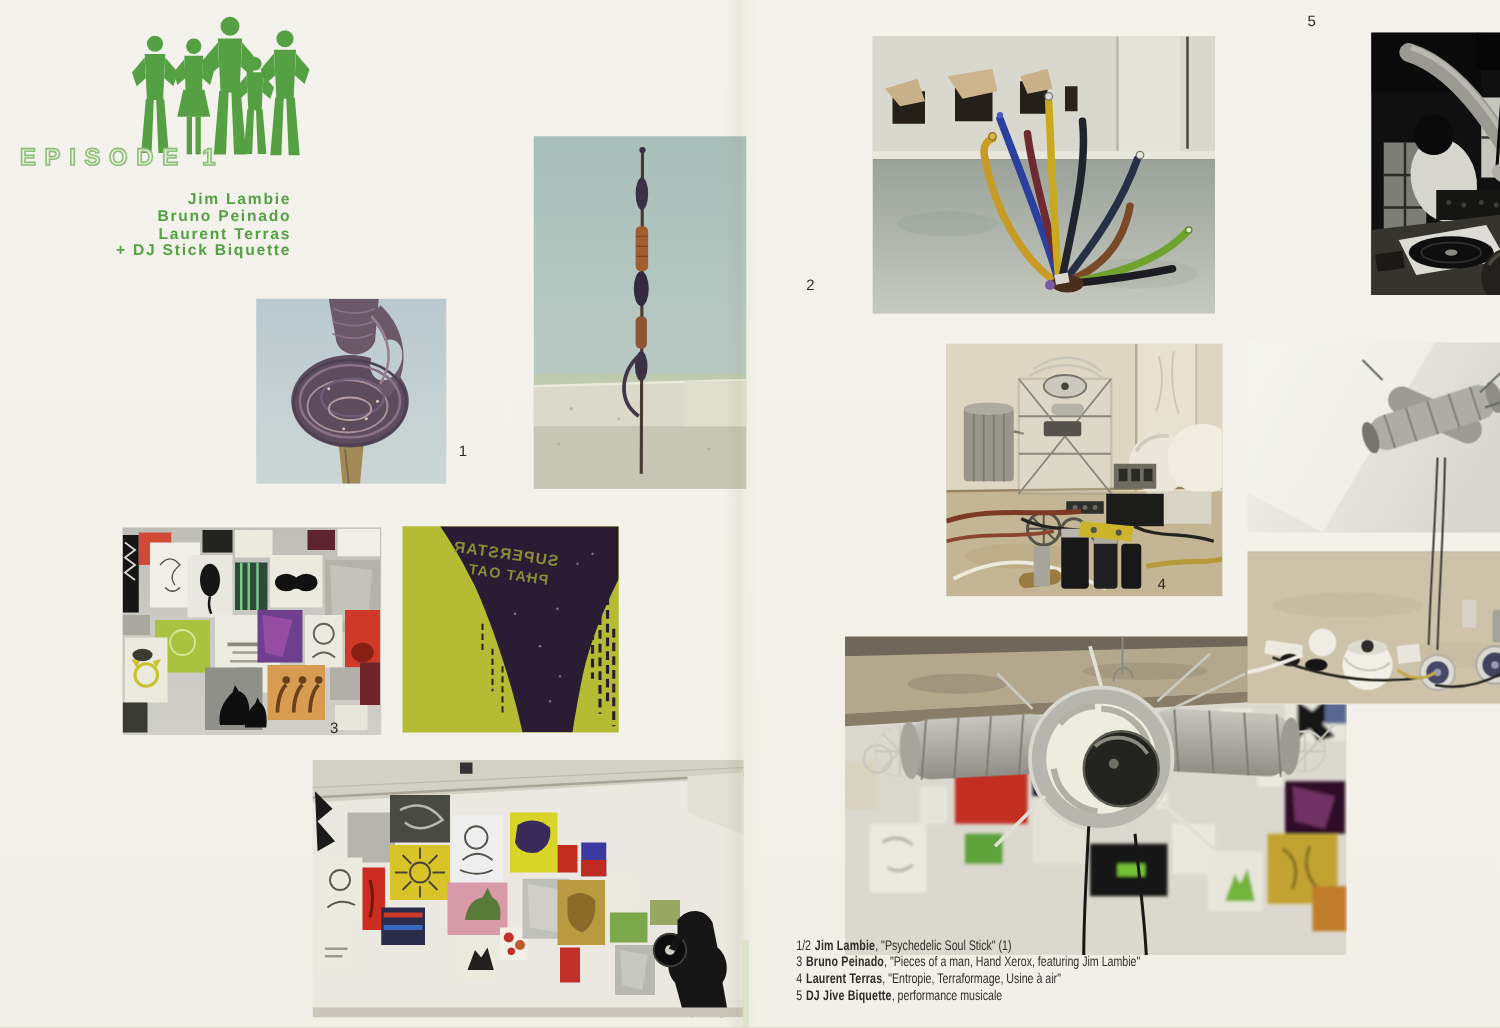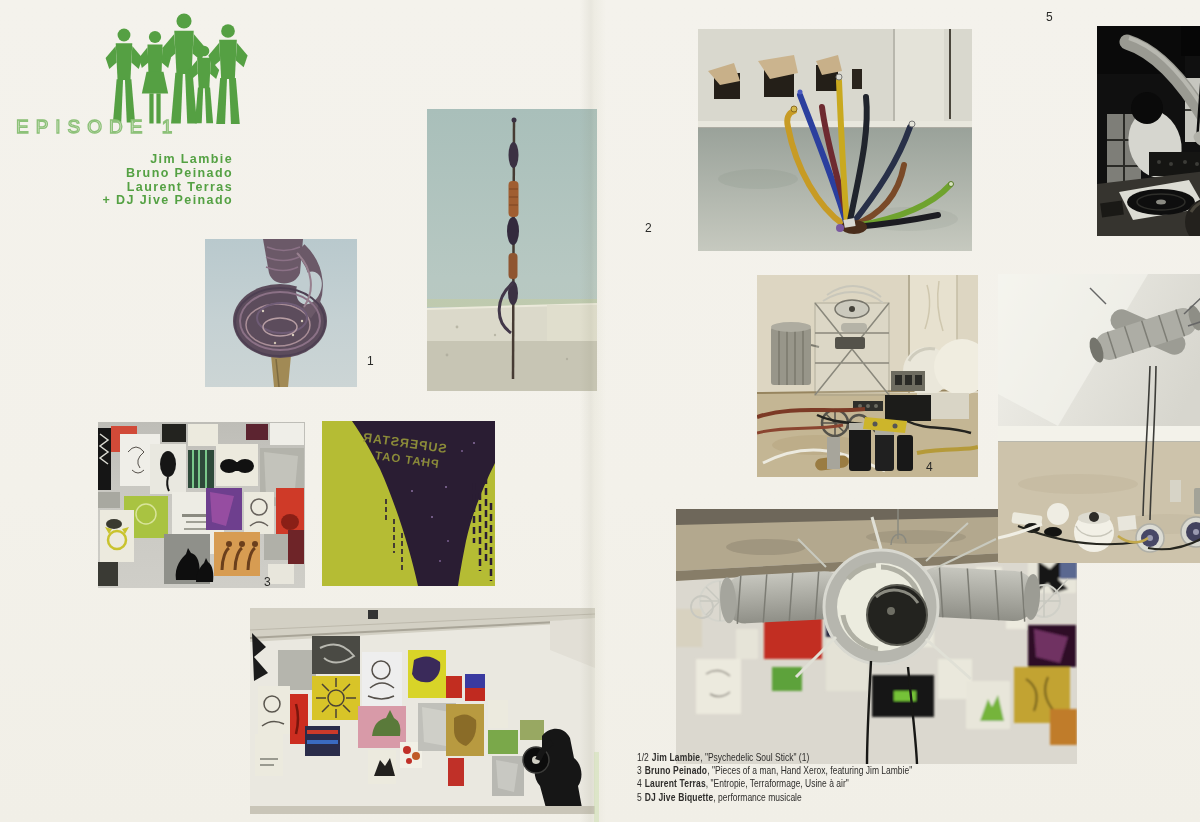--- a/index.html
+++ b/index.html
@@ -3,21 +3,21 @@
 <meta charset="utf-8">
 <style>
   html,body{margin:0;padding:0;background:#d8d6cc;}
   .spread{position:relative;width:1200px;height:822px;overflow:hidden;
     background:linear-gradient(180deg,#f4f2ec 0%,#f3f1ea 60%,#f1efe7 100%);
     font-family:"Liberation Sans",sans-serif;}
   .fold{position:absolute;left:580px;top:0;width:26px;height:822px;pointer-events:none;
     background:linear-gradient(90deg,rgba(130,130,100,0) 0%,rgba(130,130,100,.10) 42%,rgba(190,190,160,.12) 55%,rgba(130,130,100,0) 100%);}
   .fold-green{position:absolute;left:594px;top:752px;width:5px;height:70px;background:#cfe0b4;opacity:.55;}
   .logo{position:absolute;left:100px;top:7px;width:150px;height:118px;}
-  .episode{position:absolute;left:16px;top:116px;margin:0;font-size:19px;font-weight:normal;
+  .episode{position:absolute;left:16px;top:116px;margin:0;font-size:19px;font-weight:bold;
     letter-spacing:7px;color:#f3f1ea;-webkit-text-stroke:1.3px #8cc178;white-space:nowrap;}
   .artists{position:absolute;left:18px;top:153px;width:215px;text-align:right;
     color:#54a143;font-weight:bold;font-size:12.5px;line-height:13.8px;letter-spacing:1.4px;white-space:nowrap;}
   .photo{position:absolute;overflow:hidden;}
   .photo svg{display:block;width:100%;height:100%;}
   .ph-a{left:165px;top:223px;width:152px;height:148px;background:linear-gradient(180deg,#b9c9cd,#c5d1d3 55%,#ccd5d5);}
   .ph-b{left:387px;top:93px;width:170px;height:282px;background:linear-gradient(180deg,#a9bfba,#b7c8c2 60%,#bac9c0);}
   .ph-c{left:58px;top:406px;width:207px;height:166px;background:linear-gradient(180deg,#bebdb7,#c9c8c2 40%,#cfcec8);}
   .ph-d{left:282px;top:405px;width:173px;height:165px;background:#b5bc34;}
   .ph-e{left:210px;top:592px;width:345px;height:206px;background:#eae8e0;}
@@ -63,21 +63,21 @@
     <use href="#p-man" transform="translate(104,44) scale(0.76)"></use>
     <use href="#p-man" transform="translate(128,24) scale(0.98)"></use>
   </svg>
 
   <h1 class="episode">EPISODE 1</h1>
 
   <div class="artists">
     <div>Jim Lambie</div>
     <div>Bruno Peinado</div>
     <div>Laurent Terras</div>
-    <div>+ DJ Jive Peinado</div>
+    <div>+ DJ Stick Biquette</div>
   </div>
 
   <figure class="photo ph-a">
     <svg viewBox="0 0 152 148">
       <path d="M66,116 L86,116 L83,148 L69,148 Z" fill="#a18a55"></path>
       <path d="M71,120 L74,148" stroke="#7c6a40" stroke-width="1.5"></path>
       <ellipse cx="75" cy="82" rx="47" ry="37" fill="#5c4c5c"></ellipse>
       <path d="M95,10 C114,28 117,56 101,75" fill="none" stroke="#6b5968" stroke-width="13"></path>
       <ellipse cx="104" cy="49" rx="12" ry="17" fill="#c0cdd0" transform="rotate(22 104 49)"></ellipse>
       <path d="M58,0 L98,0 L95,34 C90,48 68,48 64,34 Z" fill="#6b5968"></path>

